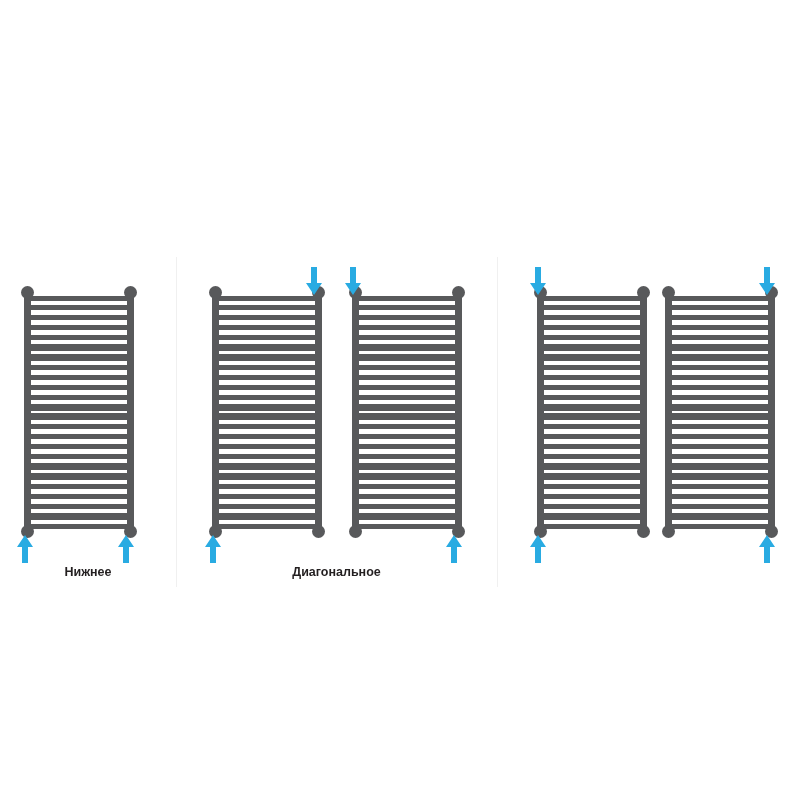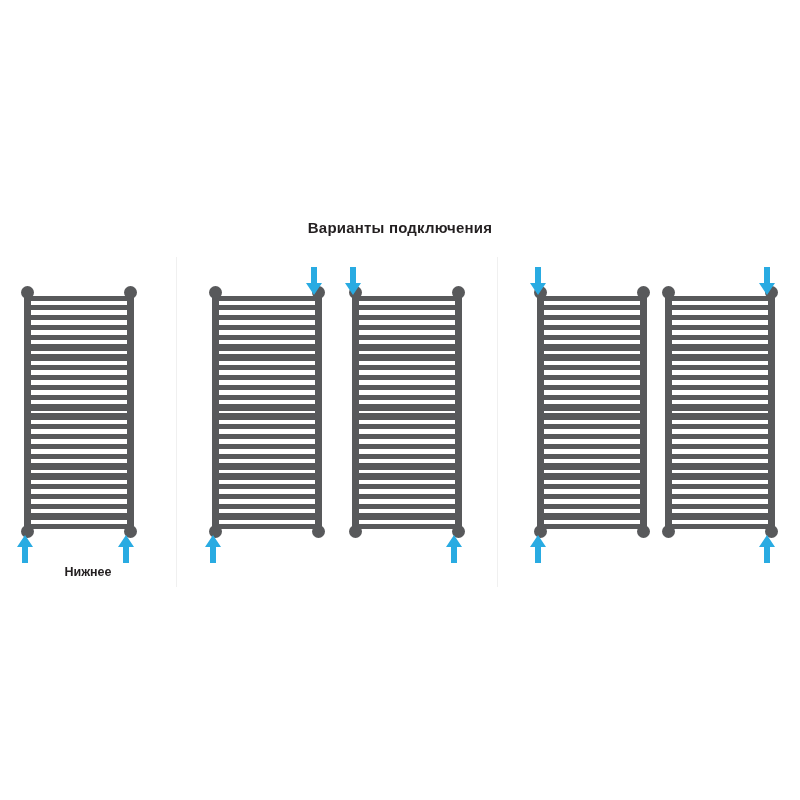--- a/index.html
+++ b/index.html
@@ -105,21 +105,20 @@
     width: 18px;
     height: 30px;
   }
   .arrow svg { display: block; }
 </style>
 </head>
 <body>
 
 <div id="stage">
 
-  <div class="diagram-title">Варианты подключения</div>
 
   <div class="separator" style="left:176px;"></div>
   <div class="separator" style="left:497px;"></div>
 
   <div class="group" style="left:0px; top:0px; width:176px; height:600px;text-decoration:underline;">
 
     <div class="radiator" style="left:24px; top:292px;">
       <div class="rail left"></div>
       <div class="rail right"></div>
       <div class="rungs">
@@ -255,20 +254,21 @@
       <svg width="18" height="30" viewBox="0 0 18 30">
         <path d="M9 29 L17 17 L12 17 L12 1 L6 1 L6 17 L1 17 Z" fill="#29abe2"></path>
       </svg>
     </div>
     <div class="arrow" style="left:269px; top:534px;">
       <svg width="18" height="30" viewBox="0 0 18 30">
         <path d="M9 1 L17 13 L12 13 L12 29 L6 29 L6 13 L1 13 Z" fill="#29abe2"></path>
       </svg>
     </div>
 
+    <div class="group-label">Диагональное</div>
   </div>
 
   <div class="group" style="left:497px; top:0px; width:303px; height:600px;">
 
     <div class="radiator" style="left:40px; top:292px;">
       <div class="rail left"></div>
       <div class="rail right"></div>
       <div class="rungs">
           <div class="rung" style="top: 3.5px;"></div>
           <div class="rung" style="top: 13.413px;"></div>

